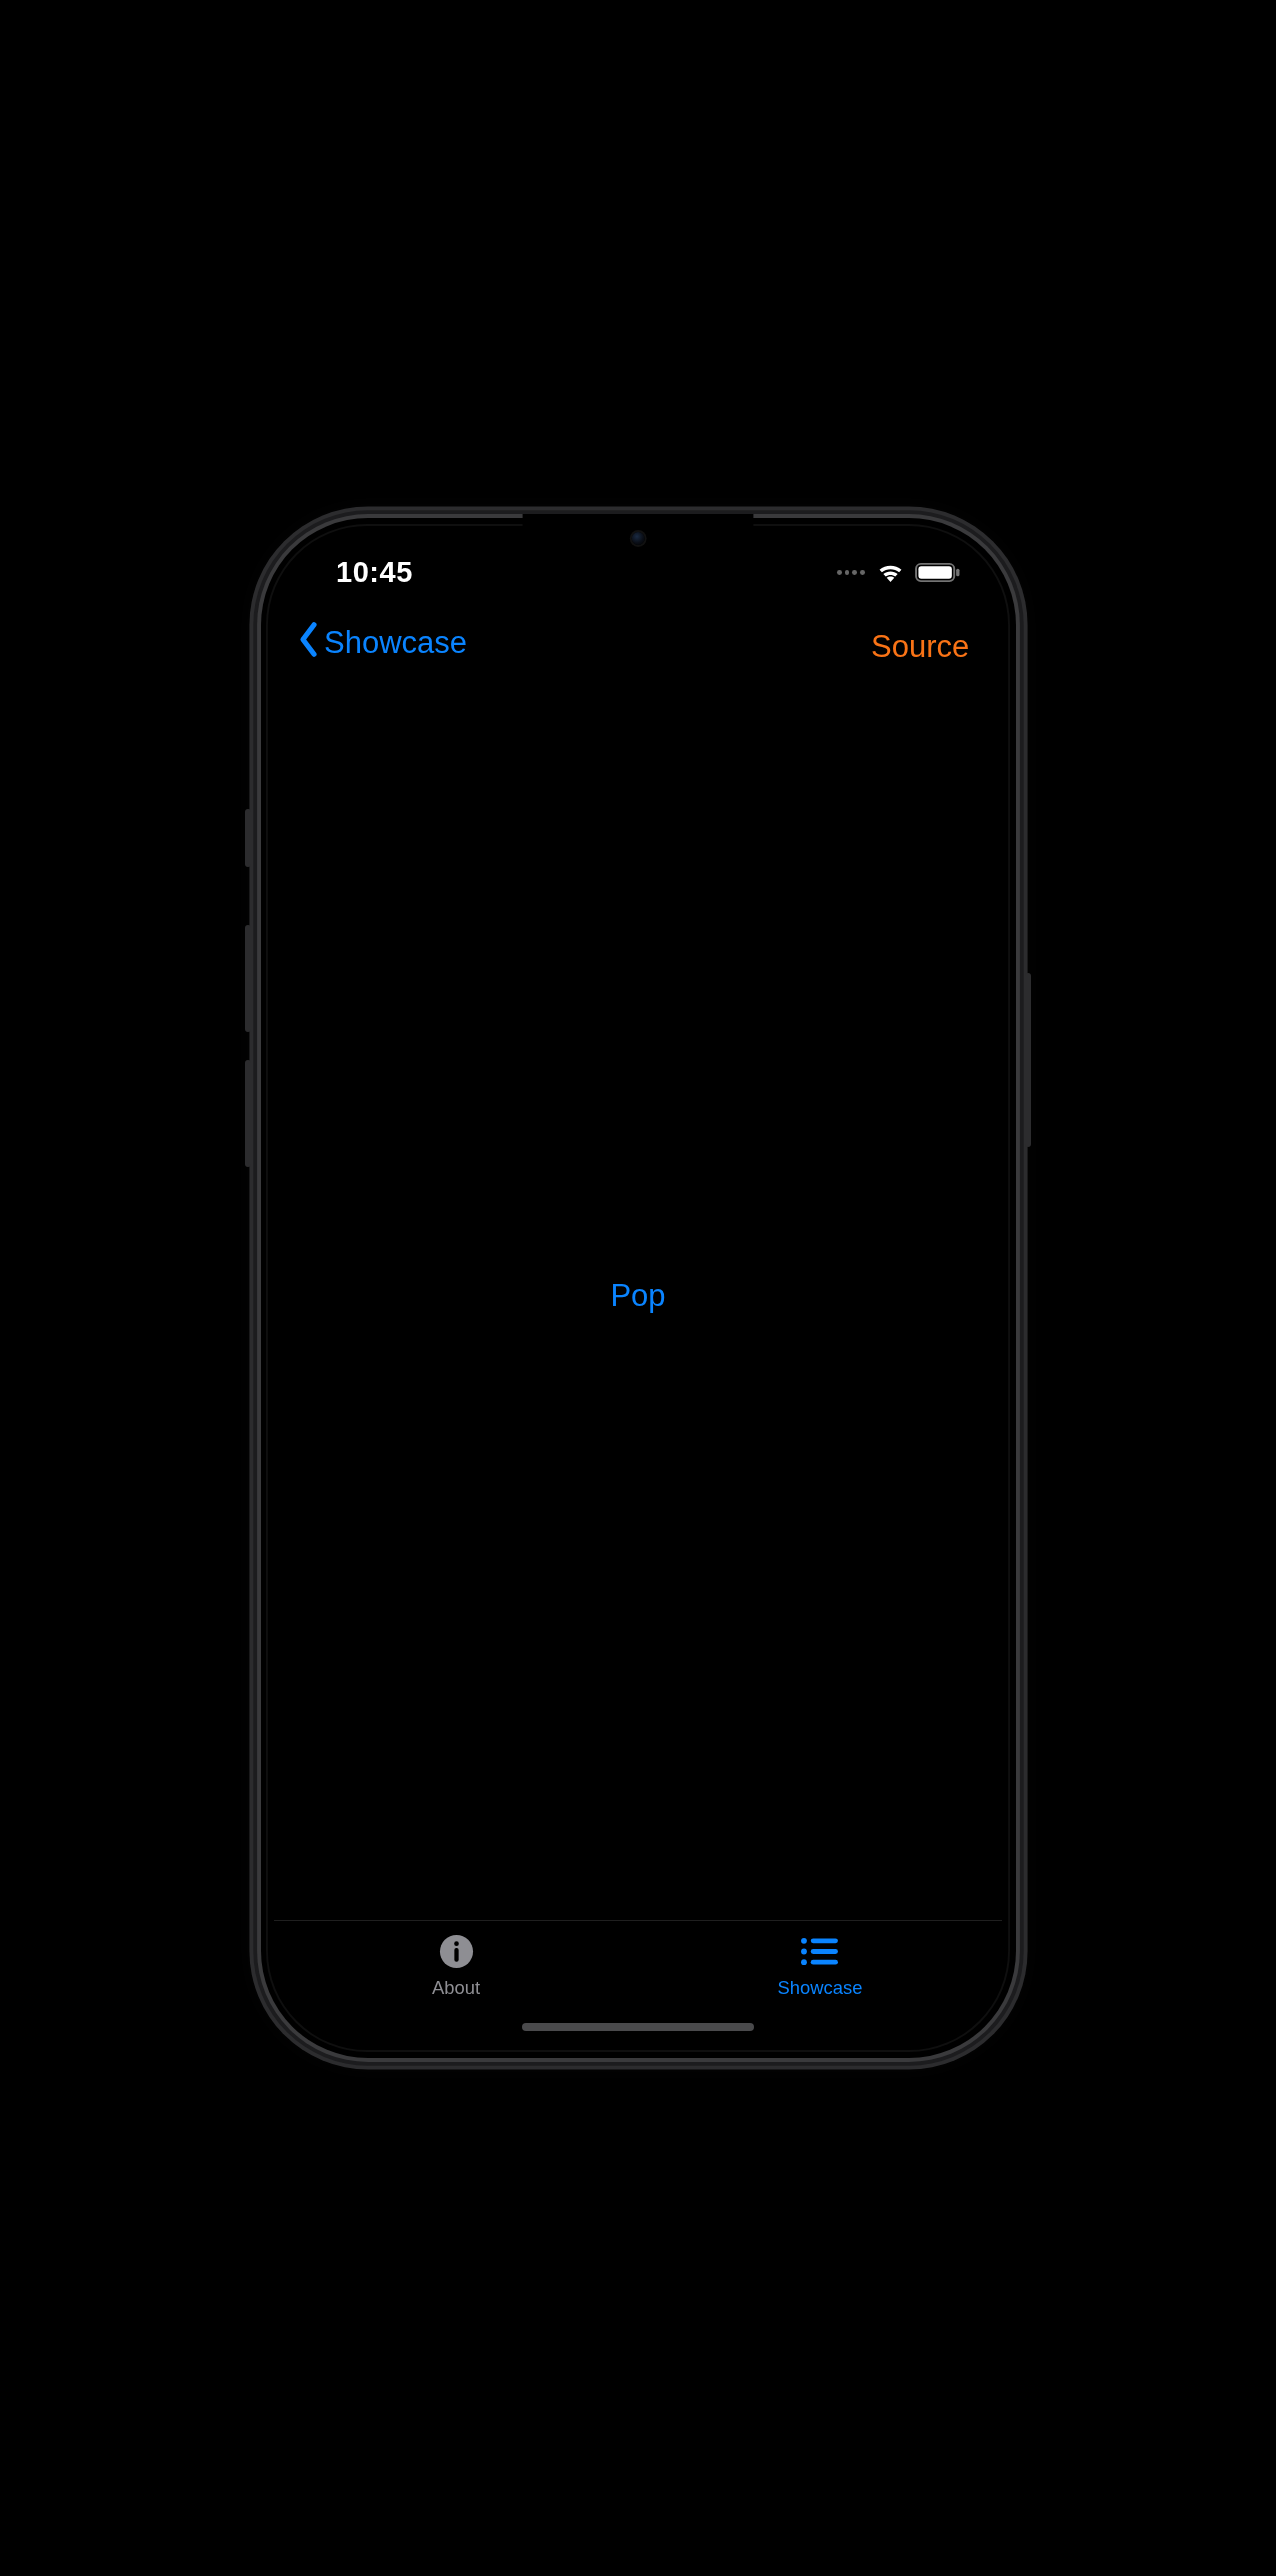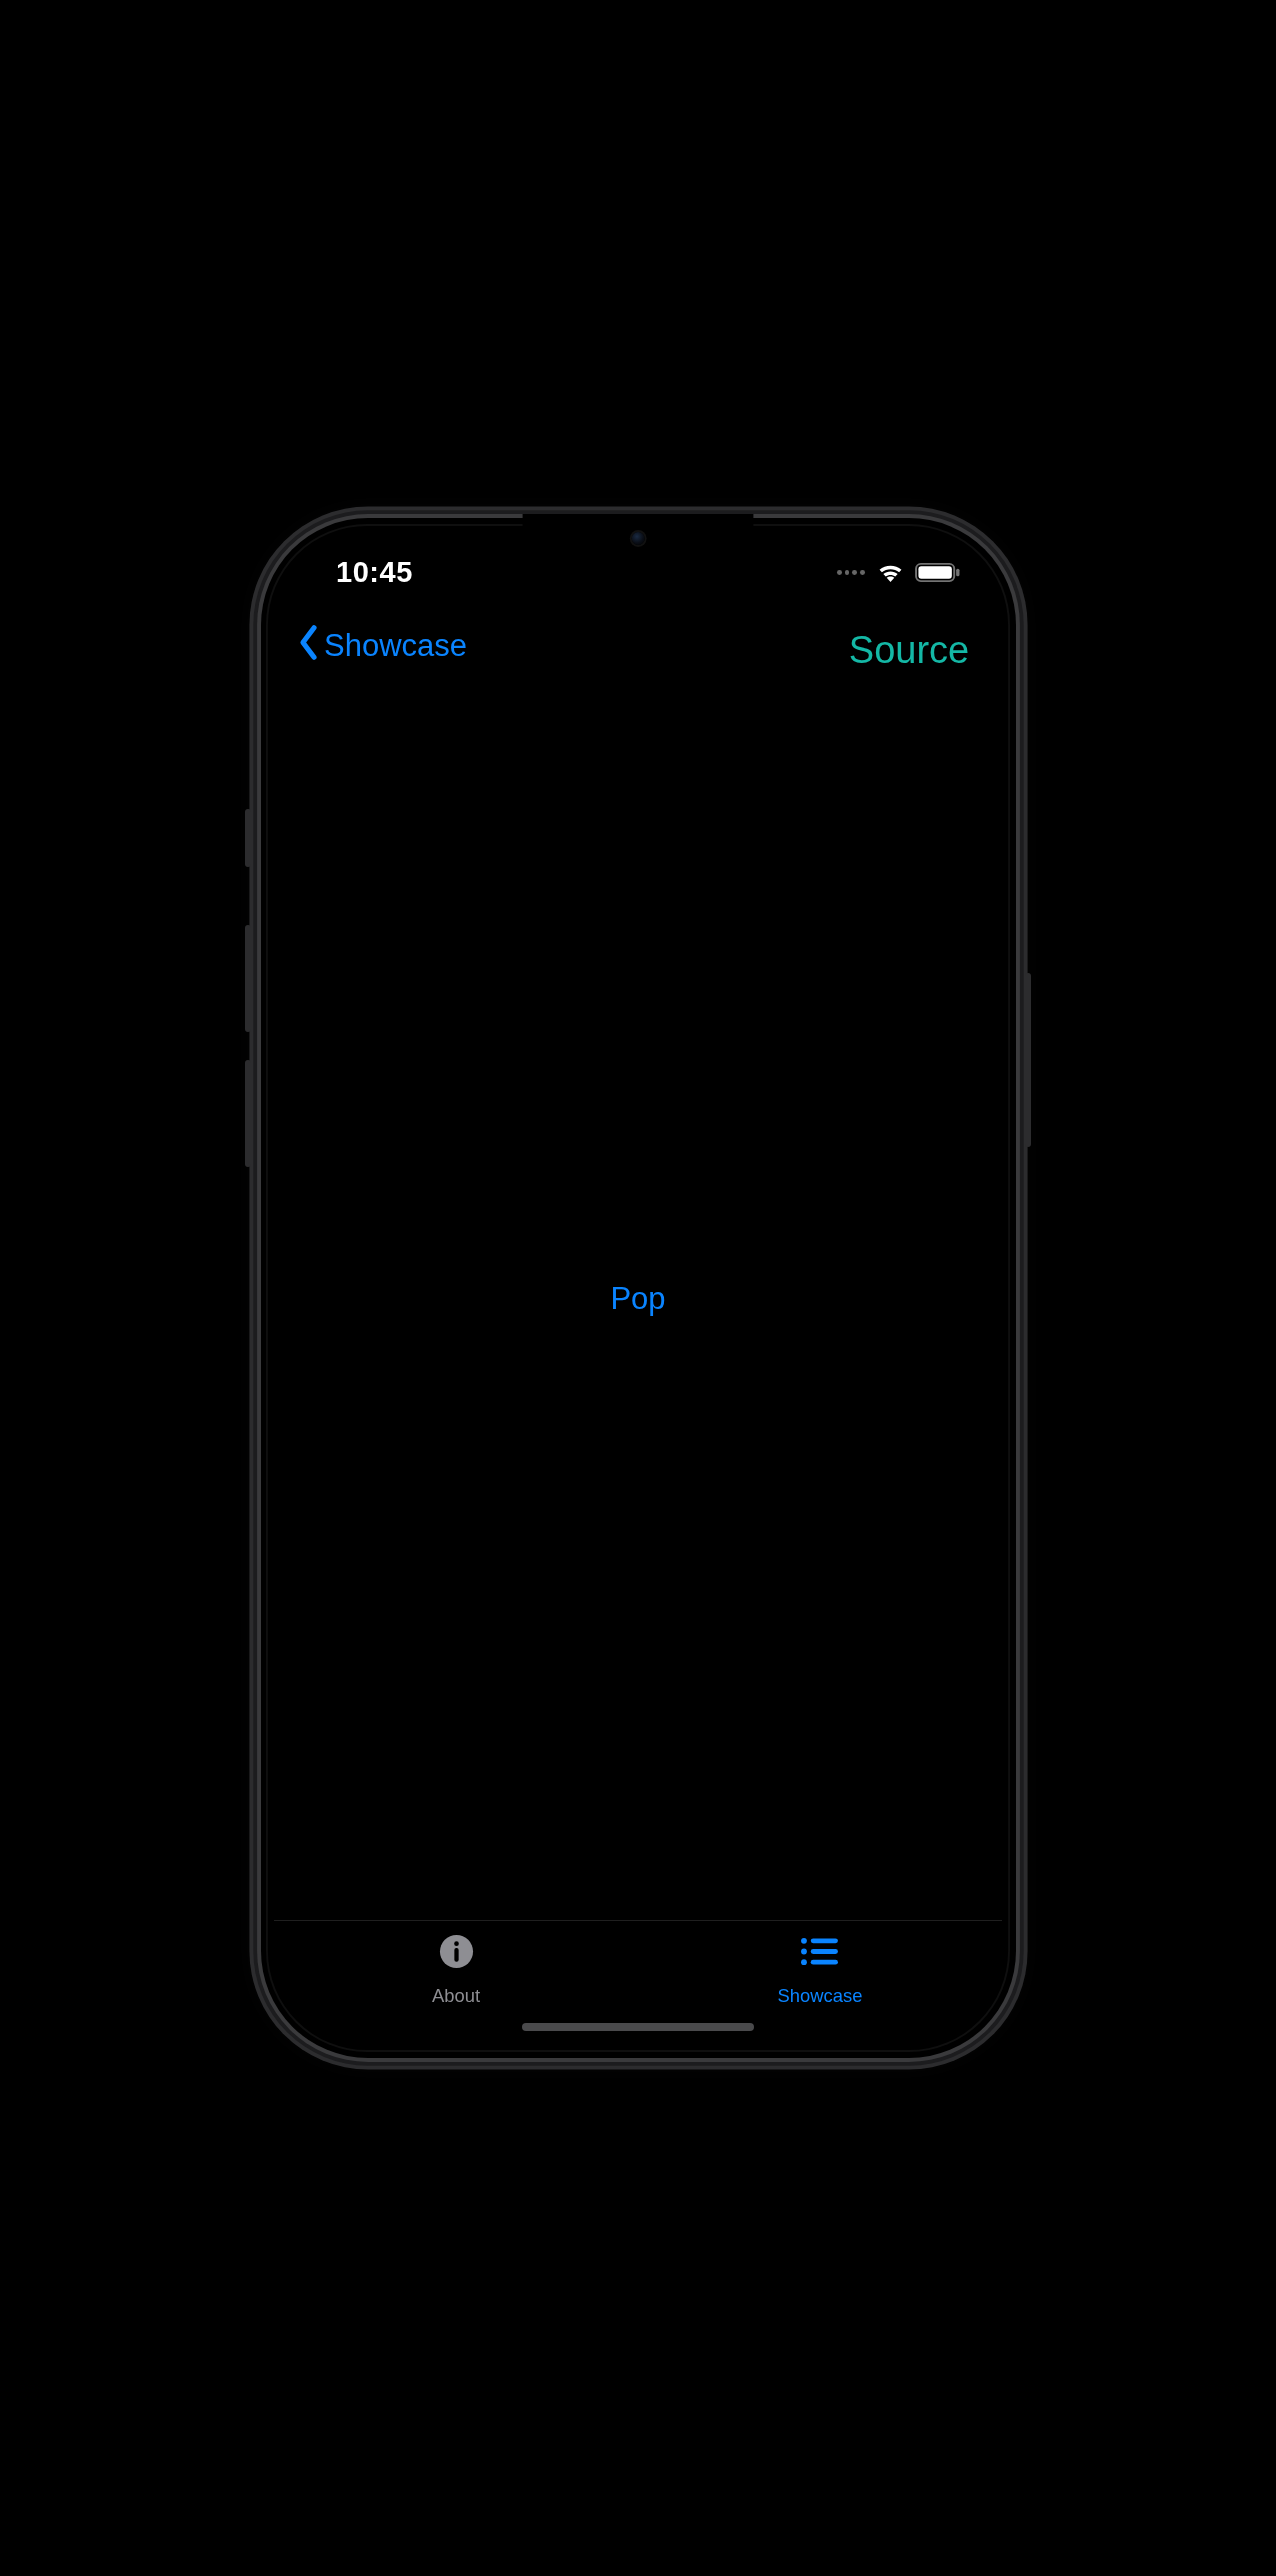--- a/index.html
+++ b/index.html
@@ -131,22 +131,22 @@
     display: flex;
     align-items: center;
     gap: 3.9px;
     color: #0a84ff;
     font-size: 31px;
     cursor: pointer;
     font-weight: 400;
   }
   .back-chevron { width: 23px; height: 37px; }
   .source-btn {
-    color: #14b8a6;
-    font-size: 38px;
+    color: #f97316;
+    font-size: 31px;
     cursor: pointer;
     padding-right: 9.7px;
     margin-top: 8px;
   }
   .large-title {
     color: #fff;
     font-size: 57px;
     font-weight: 700;
     letter-spacing: -0.5px;
     padding: 5.8px 27px 13.6px;
@@ -172,21 +172,21 @@
     border-top: 0.5px solid rgba(255,255,255,0.12);
     background: rgba(0,0,0,0.85);
   }
   .tab {
     flex: 1;
     display: flex;
     flex-direction: column;
     align-items: center;
     justify-content: flex-start;
     padding-top: 9.7px;
-    gap: 13px;
+    gap: 5px;
     cursor: pointer;
   }
   .tab-icon { width: 43px; height: 41px; display:flex; align-items:center; justify-content:center; }
   .tab-label {
     font-size: 18.4px;
     font-weight: 500;
   }
   .tab.inactive .tab-label { color: #8e8e93; }
   .tab.active .tab-label { color: #0a84ff; }
   

